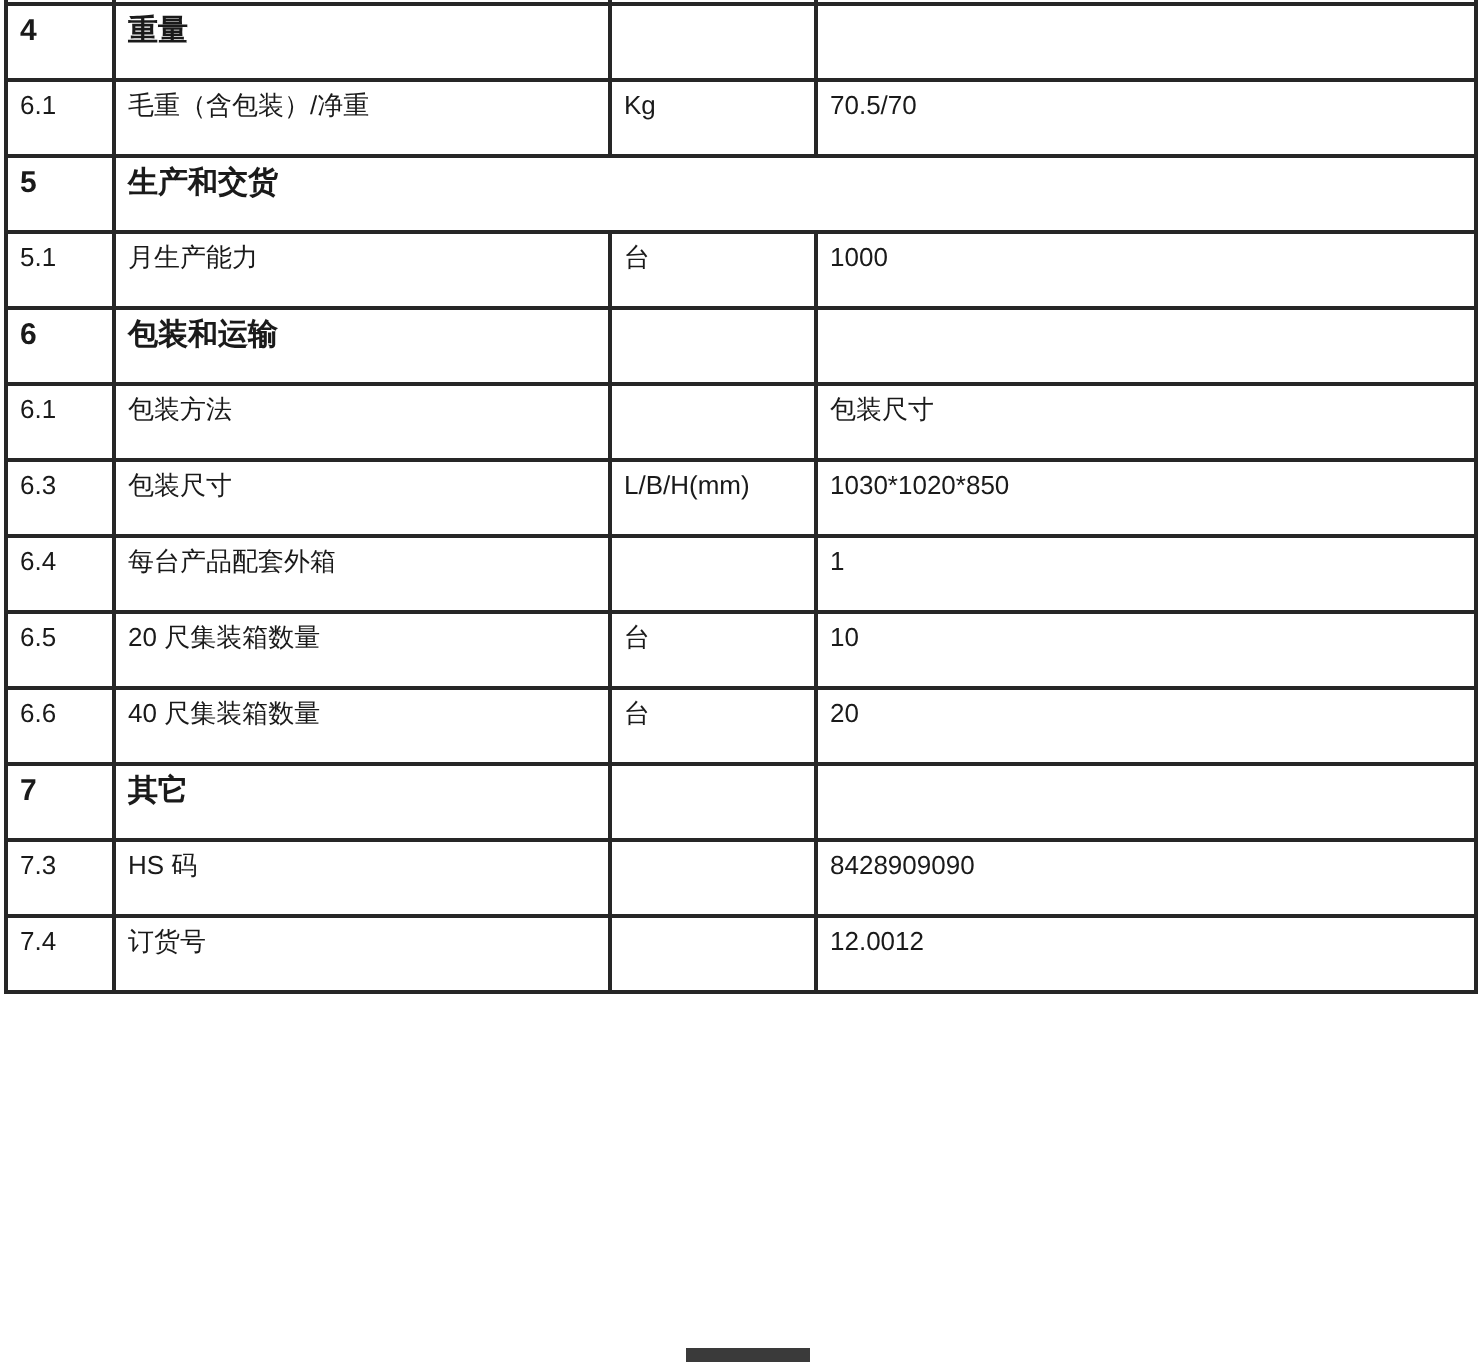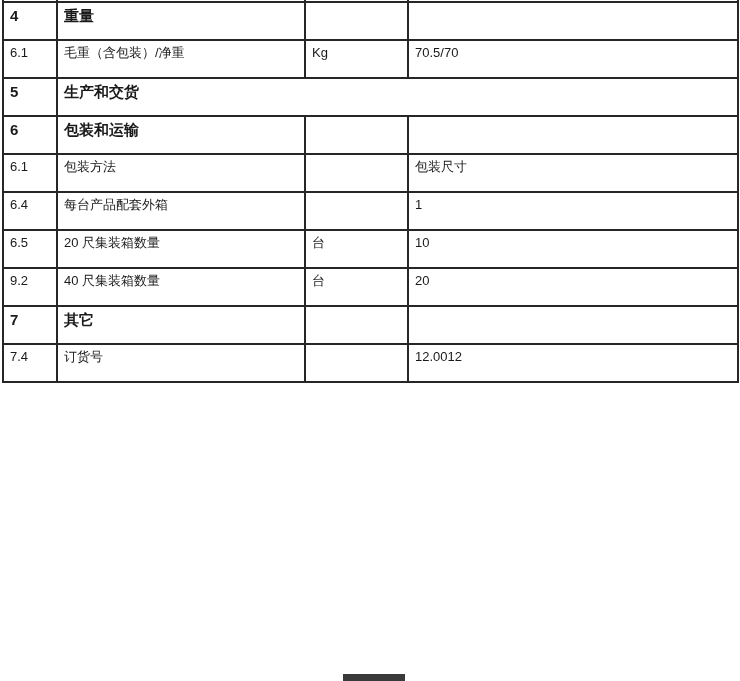--- a/index.html
+++ b/index.html
@@ -87,68 +87,86 @@
         <td class="label">毛重（含包装）/净重</td>
         <td class="unit">Kg</td>
         <td class="value">70.5/70</td>
       </tr>
 
       <tr class="row section">
         <td class="id">5</td>
         <td class="label" colspan="3">生产和交货</td>
       </tr>
 
+      <tr class="row">
+        <td class="id">5.1</td>
+        <td class="label">月生产能力</td>
+        <td class="unit">台</td>
+        <td class="value">1000</td>
+      </tr>
 
 
       <tr class="row section">
         <td class="id">6</td>
         <td class="label">包装和运输</td>
         <td class="unit"></td>
         <td class="value"></td>
       </tr>
 
       <tr class="row">
         <td class="id">6.1</td>
         <td class="label">包装方法</td>
         <td class="unit"></td>
         <td class="value">包装尺寸</td>
       </tr>
 
 
+      <tr class="row">
+        <td class="id">6.3</td>
+        <td class="label">包装尺寸</td>
+        <td class="unit">L/B/H(mm)</td>
+        <td class="value">1030*1020*850</td>
+      </tr>
 
       <tr class="row">
         <td class="id">6.4</td>
         <td class="label">每台产品配套外箱</td>
         <td class="unit"></td>
         <td class="value">1</td>
       </tr>
 
       <tr class="row">
         <td class="id">6.5</td>
         <td class="label">20 尺集装箱数量</td>
         <td class="unit">台</td>
         <td class="value">10</td>
       </tr>
 
       <tr class="row">
-        <td class="id">9.2</td>
+        <td class="id">6.6</td>
         <td class="label">40 尺集装箱数量</td>
         <td class="unit">台</td>
         <td class="value">20</td>
       </tr>
 
       <tr class="row section">
         <td class="id">7</td>
         <td class="label">其它</td>
         <td class="unit"></td>
         <td class="value"></td>
       </tr>
 
 
 
+      <tr class="row">
+        <td class="id">7.3</td>
+        <td class="label">HS 码</td>
+        <td class="unit"></td>
+        <td class="value">8428909090</td>
+      </tr>
 
       <tr class="row">
         <td class="id">7.4</td>
         <td class="label">订货号</td>
         <td class="unit"></td>
         <td class="value">12.0012</td>
       </tr>
     </tbody>
   </table>
 

